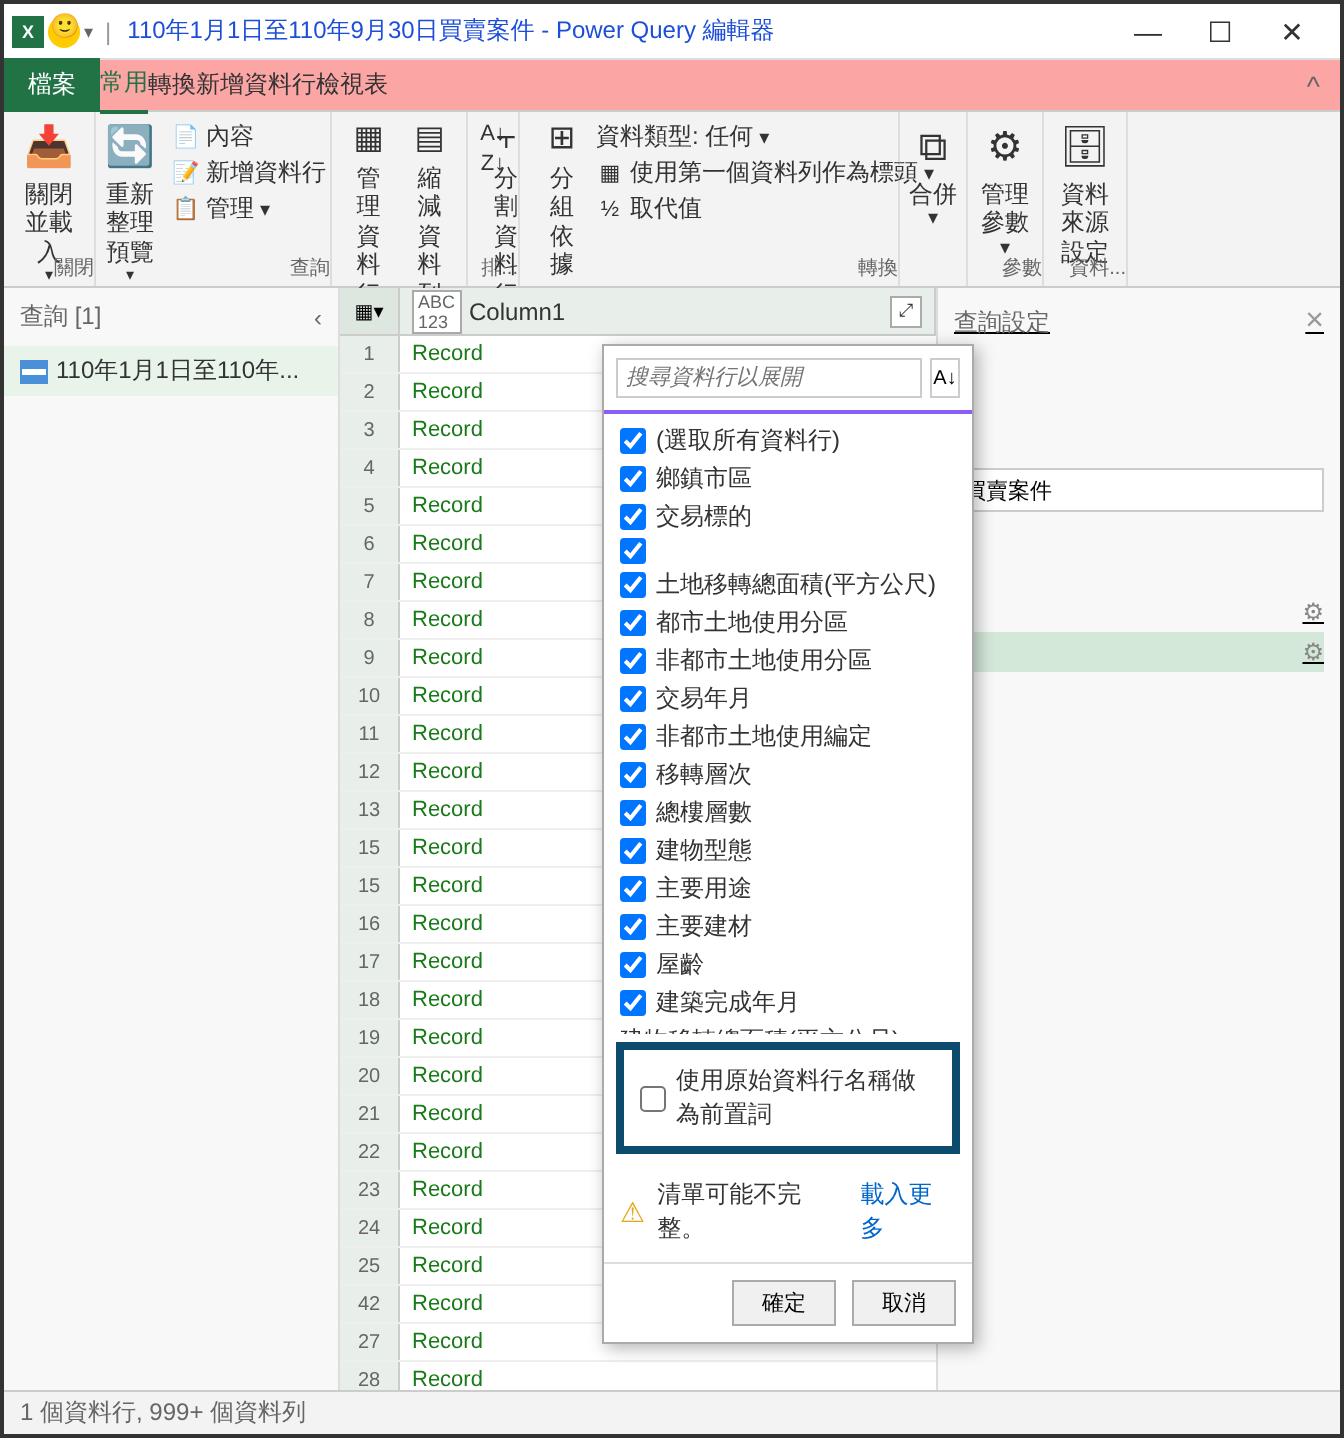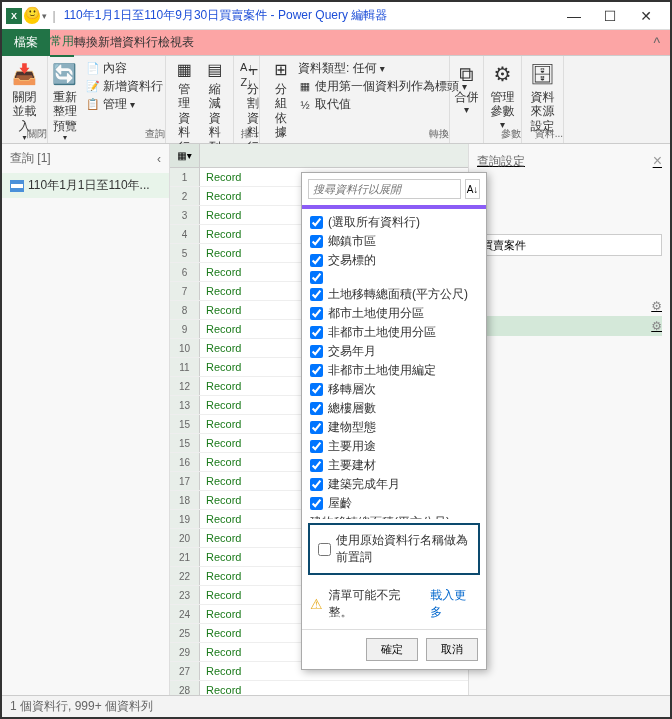--- a/index.html
+++ b/index.html
@@ -52,30 +52,30 @@
 .settings-pane { width: 202px; background: #f8f8f8; border-left: 1px solid #ddd; padding: 8px; text-decoration: underline; }
 .settings-pane .h { font-size: 14px; color: #666; display: flex; justify-content: space-between; align-items: center; }
 .settings-pane .closex { cursor: pointer; color: #999; font-size: 16px; }
 .settings-pane .sect { margin-top: 12px; font-size: 11px; color: #666; }
 .settings-pane .qname { width: 100%; height: 22px; margin-top: 4px; border: 1px solid #ccc; padding: 0 4px; font-size: 11px; background: #fff; }
 .settings-pane .step { display: flex; align-items: center; justify-content: space-between; padding: 3px 0; font-size: 11px; color: #333; }
 .settings-pane .step .gear { color: #888; font-size: 12px; cursor: pointer; }
 .settings-pane .step.sel { background: #d4e8d9; }
 
 .popup { position: absolute; left: 299px; top: 170px; width: 186px; background: #fff; border: 1px solid #aaa; box-shadow: 2px 2px 8px rgba(0,0,0,0.3); z-index: 100; }
-.popup .search { display: flex; padding: 6px; gap: 4px; border-bottom: 4px solid #8b5cf6; justify-content: space-between; }
+.popup .search { display: flex; padding: 6px; gap: 4px; border-bottom: 2px solid #8b5cf6; justify-content: space-between; }
 .popup .search input { flex: 1; height: 20px; border: 1px solid #ccc; padding: 0 4px; font-size: 11px; font-style: italic; color: #999; }
 .popup .search .sortbtn { width: 20px; height: 20px; border: 1px solid #ccc; background: #fff; cursor: pointer; font-size: 10px; display: flex; align-items: center; justify-content: center; }
 .popup .list { max-height: 310px; overflow-y: auto; padding: 4px 8px; position: relative; }
 .popup .list::-webkit-scrollbar { width: 16px; }
 .popup .list::-webkit-scrollbar-track { background: #f0f0f0; }
 .popup .list::-webkit-scrollbar-thumb { background: #ccc; border: 1px solid #aaa; }
 .popup .chk { display: flex; align-items: center; gap: 5px; padding: 1px 0; font-size: 11px; color: #333; cursor: pointer; }
 .popup .chk input { width: 13px; height: 13px; }
-.popup .prefix-row { padding: 6px 8px; border: 2px solid #0c4a6e; margin: 4px 6px; }
+.popup .prefix-row { padding: 6px 8px; border: 4px solid #0c4a6e; margin: 4px 6px; }
 .popup .prefix-row .chk input { }
 .popup .warn { display: flex; align-items: center; gap: 6px; padding: 8px; font-size: 11px; color: #333; }
 .popup .warn .wico { color: #e6a817; font-size: 14px; }
 .popup .warn .load { margin-left: auto; color: #0066cc; cursor: pointer; }
 .popup .btns { display: flex; justify-content: flex-end; gap: 8px; padding: 8px; border-top: 1px solid #ddd; }
 .popup .btns button { padding: 3px 14px; border: 1px solid #aaa; background: #f0f0f0; cursor: pointer; font-size: 11px; }
 
 .statusbar { position: absolute; bottom: 0; left: 0; right: 0; height: 22px; background: #f3f3f3; border-top: 1px solid #ccc; display: flex; align-items: center; padding: 0 8px; font-size: 11px; color: #666; text-align: center; }
 </style>
 </head>
@@ -197,20 +197,25 @@
     </div>
     <div class="nav-item">
       <span class="tbl-ico"></span>
       <span>110年1月1日至110年...</span>
     </div>
   </div>
 
   <div class="grid-pane">
     <div class="grid-header">
       <div class="rowh" style="display:flex;align-items:center;justify-content:center;font-size:10px;">▦▾</div>
+      <div class="colh">
+        <span class="type-ico">ABC<br>123</span>
+        <span>Column1</span>
+        <span class="expand-ico">⤢</span>
+      </div>
     </div>
     <div class="grid-body" id="grid-body">
         <div class="grow">
           <div class="rn">1</div>
           <div class="cell">Record</div>
         </div>
         <div class="grow">
           <div class="rn">2</div>
           <div class="cell">Record</div>
         </div>
@@ -300,21 +305,21 @@
         </div>
         <div class="grow">
           <div class="rn">24</div>
           <div class="cell">Record</div>
         </div>
         <div class="grow">
           <div class="rn">25</div>
           <div class="cell">Record</div>
         </div>
         <div class="grow">
-          <div class="rn">29</div>
+          <div class="rn">42</div>
           <div class="cell">Record</div>
         </div>
         <div class="grow">
           <div class="rn">27</div>
           <div class="cell">Record</div>
         </div>
         <div class="grow">
           <div class="rn">28</div>
           <div class="cell">Record</div>
         </div>
@@ -398,25 +403,25 @@
       <label class="chk">
         <input type="checkbox" checked="" style="">
         <span>主要用途</span>
       </label>
       <label class="chk">
         <input type="checkbox" checked="" style="">
         <span>主要建材</span>
       </label>
       <label class="chk">
         <input type="checkbox" checked="" style="">
+        <span>屋齡</span>
+      </label>
+      <label class="chk">
+        <input type="checkbox" checked="" style="">
         <span>建築完成年月</span>
-      </label>
-      <label class="chk">
-        <input type="checkbox" checked="" style="">
-        <span>屋齡</span>
       </label>
       <label class="chk">
         <span>建物移轉總面積(平方公尺)</span>
       </label>
     </div>
   <div class="prefix-row">
     <label class="chk">
       <input type="checkbox" style="">
       <span>使用原始資料行名稱做為前置詞</span>
     </label>

